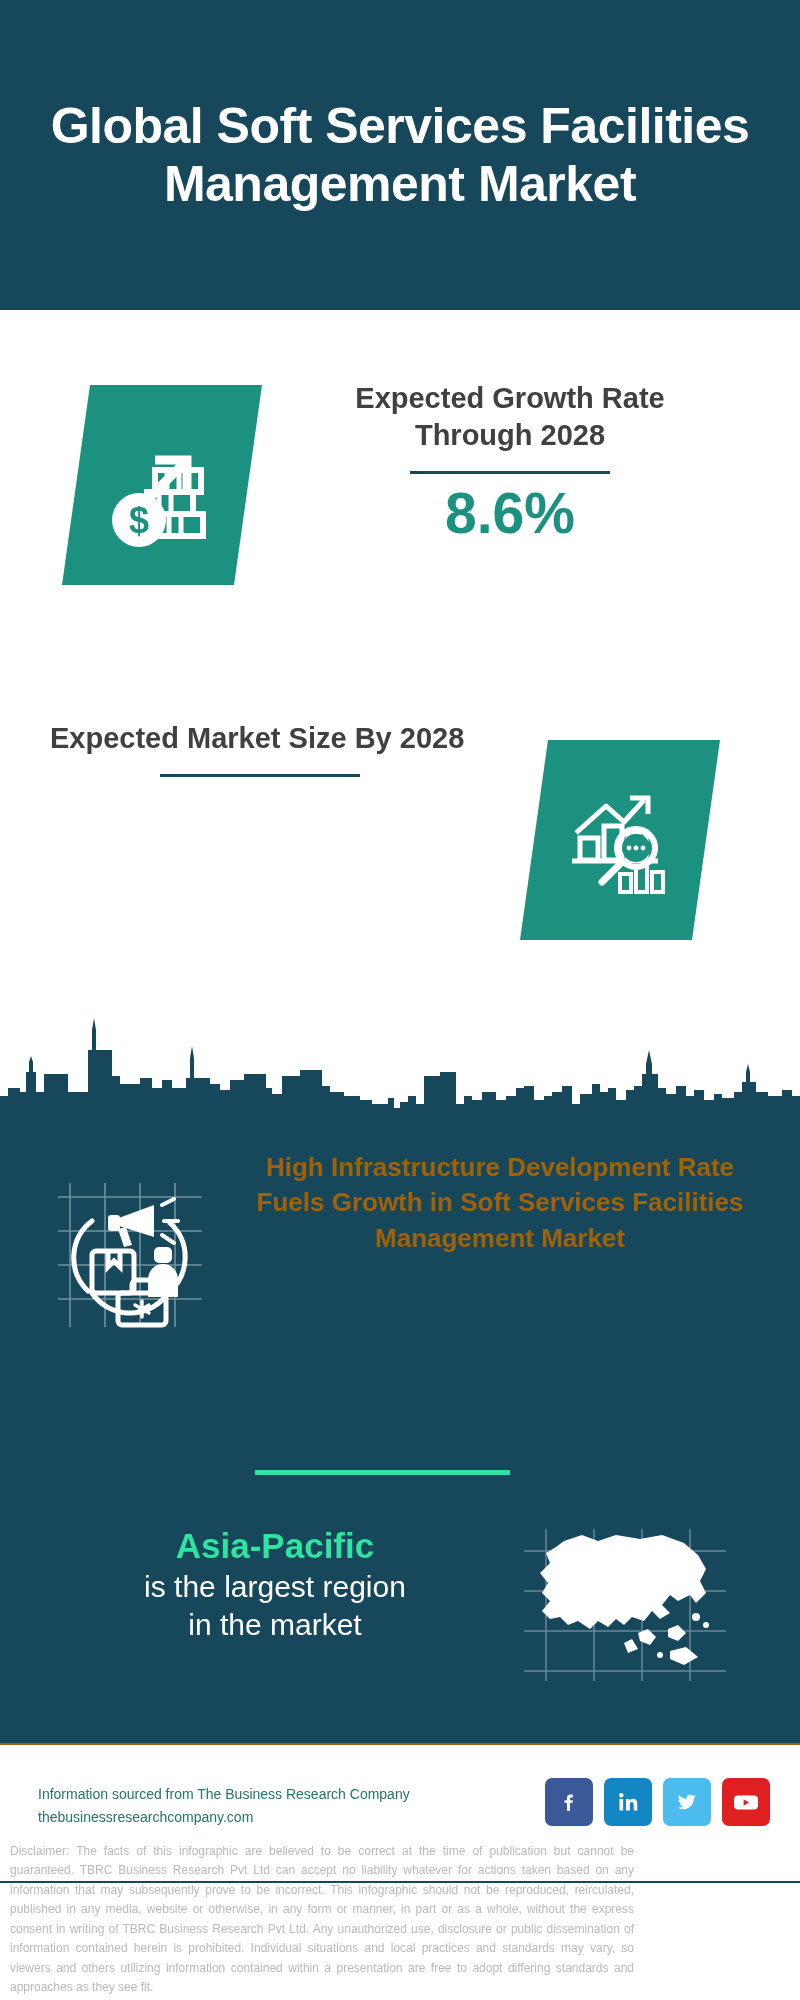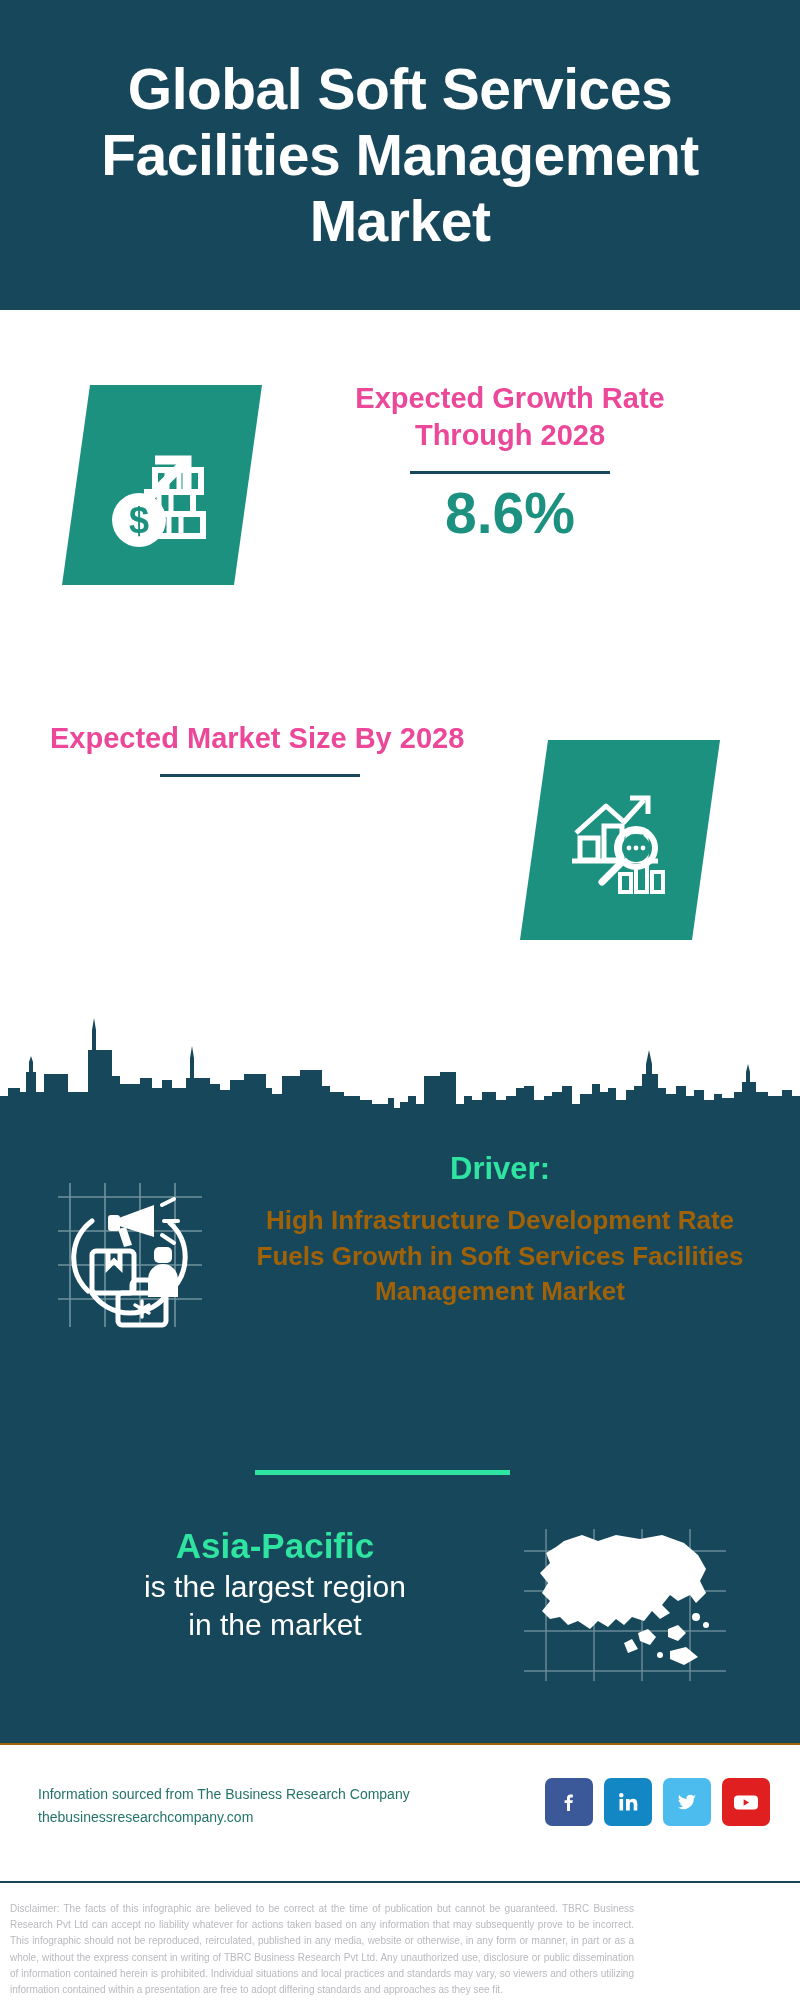--- a/index.html
+++ b/index.html
@@ -30,21 +30,21 @@
     height: 310px;
     background: #17475a;
     display: flex;
     align-items: center;
     justify-content: center;
     box-sizing: border-box;
     padding: 0 26px;
   }
   .header-title {
     color: #ffffff;
-    font-size: 57px;
+    font-size: 50px;
     font-weight: bold;
     line-height: 1.16;
     text-align: center;
     letter-spacing: -0.5px;
   }
 
   
   .white-zone {
     position: absolute;
     left: 0; top: 310px;
@@ -74,21 +74,21 @@
   .para svg { display:block; }
 
   
   .growth-block {
     position: absolute;
     left: 300px; top: 380px;
     width: 420px;
     text-align: center;
   }
   .stat-label {
-    color: #ec4899;
+    color: #404040;
     font-size: 29px;
     font-weight: bold;
     line-height: 1.28;
   }
   .stat-rule {
     width: 200px;
     height: 3px;
     background: #17475a;
     margin: 17px auto 10px auto;
   }
@@ -226,26 +226,26 @@
   }
   .s-fb { background: #3b5998; }
   .s-li { background: #1387c3; }
   .s-tw { background: #4cbbed; }
   .s-yt { background: #e02020; }
   .social svg { display:block; }
 
   
   .disclaimer {
     position: absolute;
-    left: 0; top: 1893px;
+    left: 0; top: 1834px;
     width: 644px;
     padding: 8px 10px 0 10px;
     box-sizing: border-box;
     color: #b9b9bf;
-    font-size: 10px;
+    font-size: 12px;
     line-height: 1.62;
     text-align: justify;
   }
 </style>
 </head>
 <body>
 
 <div class="page">
 
   <div class="header">
@@ -356,21 +356,20 @@
         <rect x="68" y="118" width="48" height="32" rx="4" fill="none" stroke="#fff" stroke-width="5"></rect>
         <path d="M82 118 L82 110 A5 5 0 0 1 88 105 L96 105 A5 5 0 0 1 102 110 L102 118" fill="none" stroke="#fff" stroke-width="5"></path>
         <g stroke="#fff" stroke-width="3.4" stroke-linecap="round">
           <line x1="92" y1="126" x2="92" y2="142"></line>
           <line x1="85" y1="130" x2="99" y2="138"></line>
           <line x1="99" y1="130" x2="85" y2="138"></line>
         </g>
       </svg>
     </div>
     <div class="driver-text">
-      <div class="driver-heading">Driver:</div>
       <div class="driver-body">High Infrastructure Development Rate Fuels Growth in Soft Services Facilities Management Market</div>
     </div>
   </div>
 
   <div class="green-rule"></div>
 
   <div class="region-row">
     <div class="region-text">
       <div class="region-name">Asia-Pacific</div>
       <div class="region-desc">is the largest region</div>

